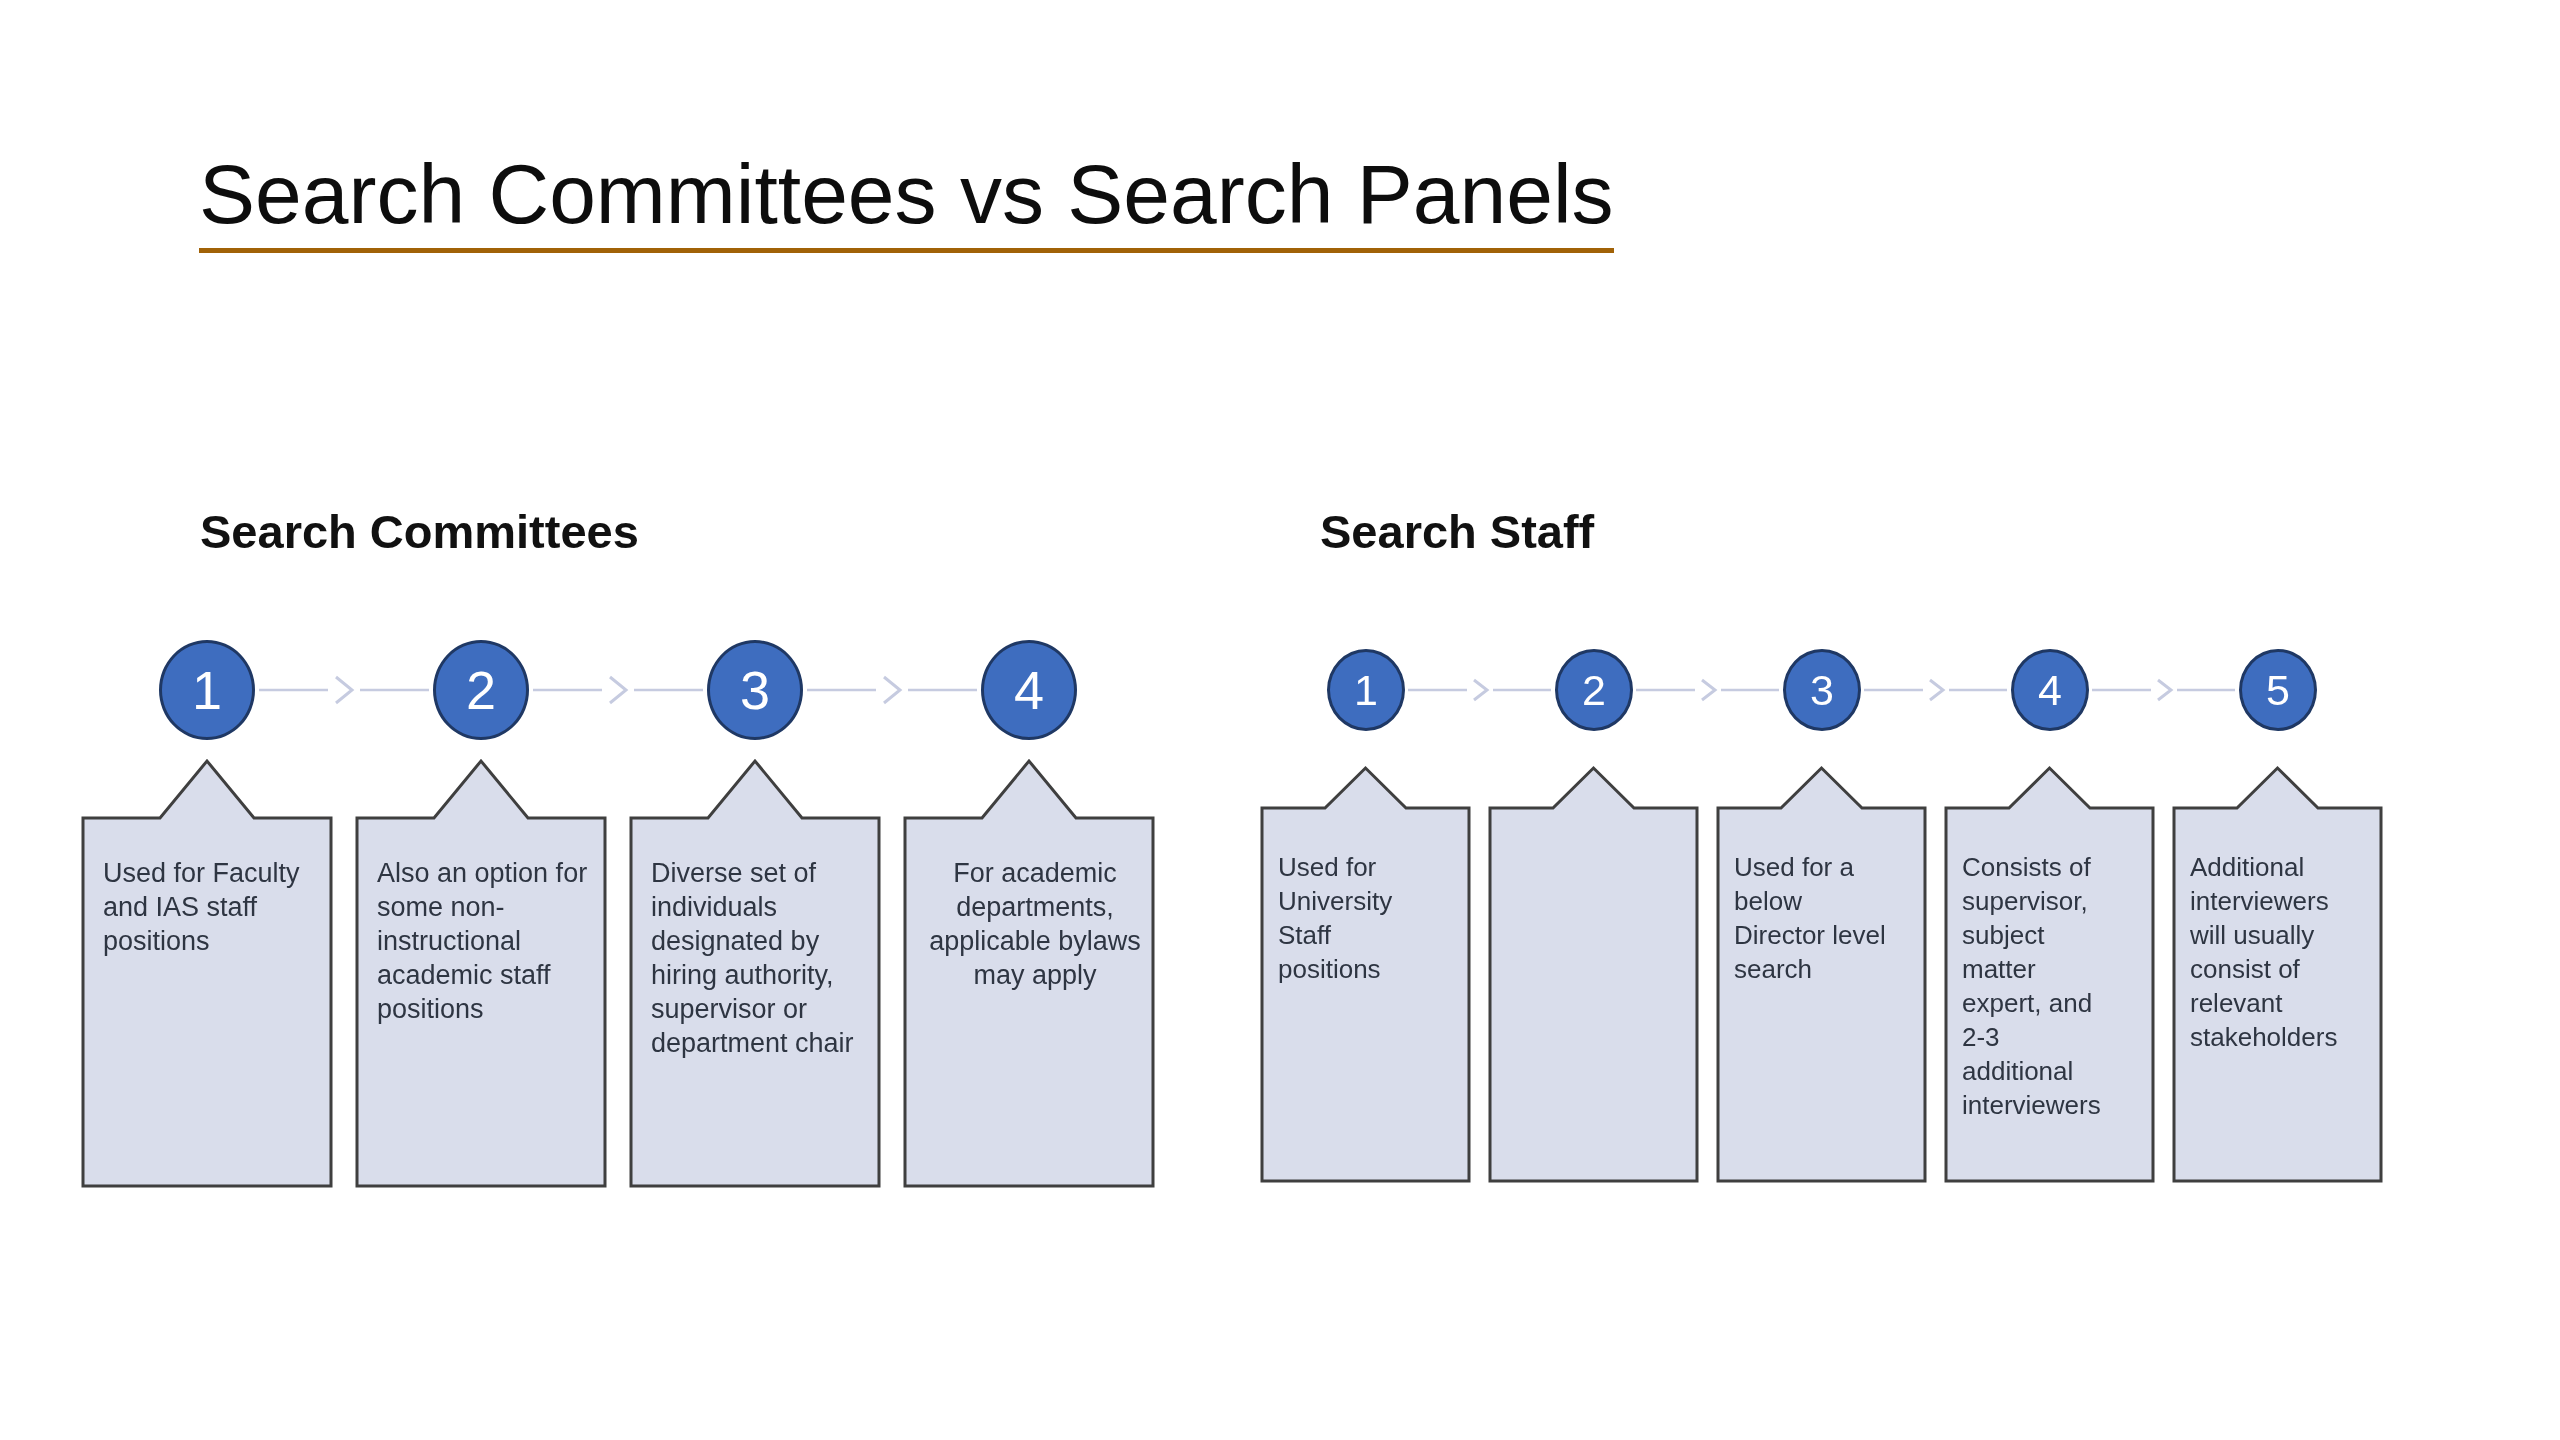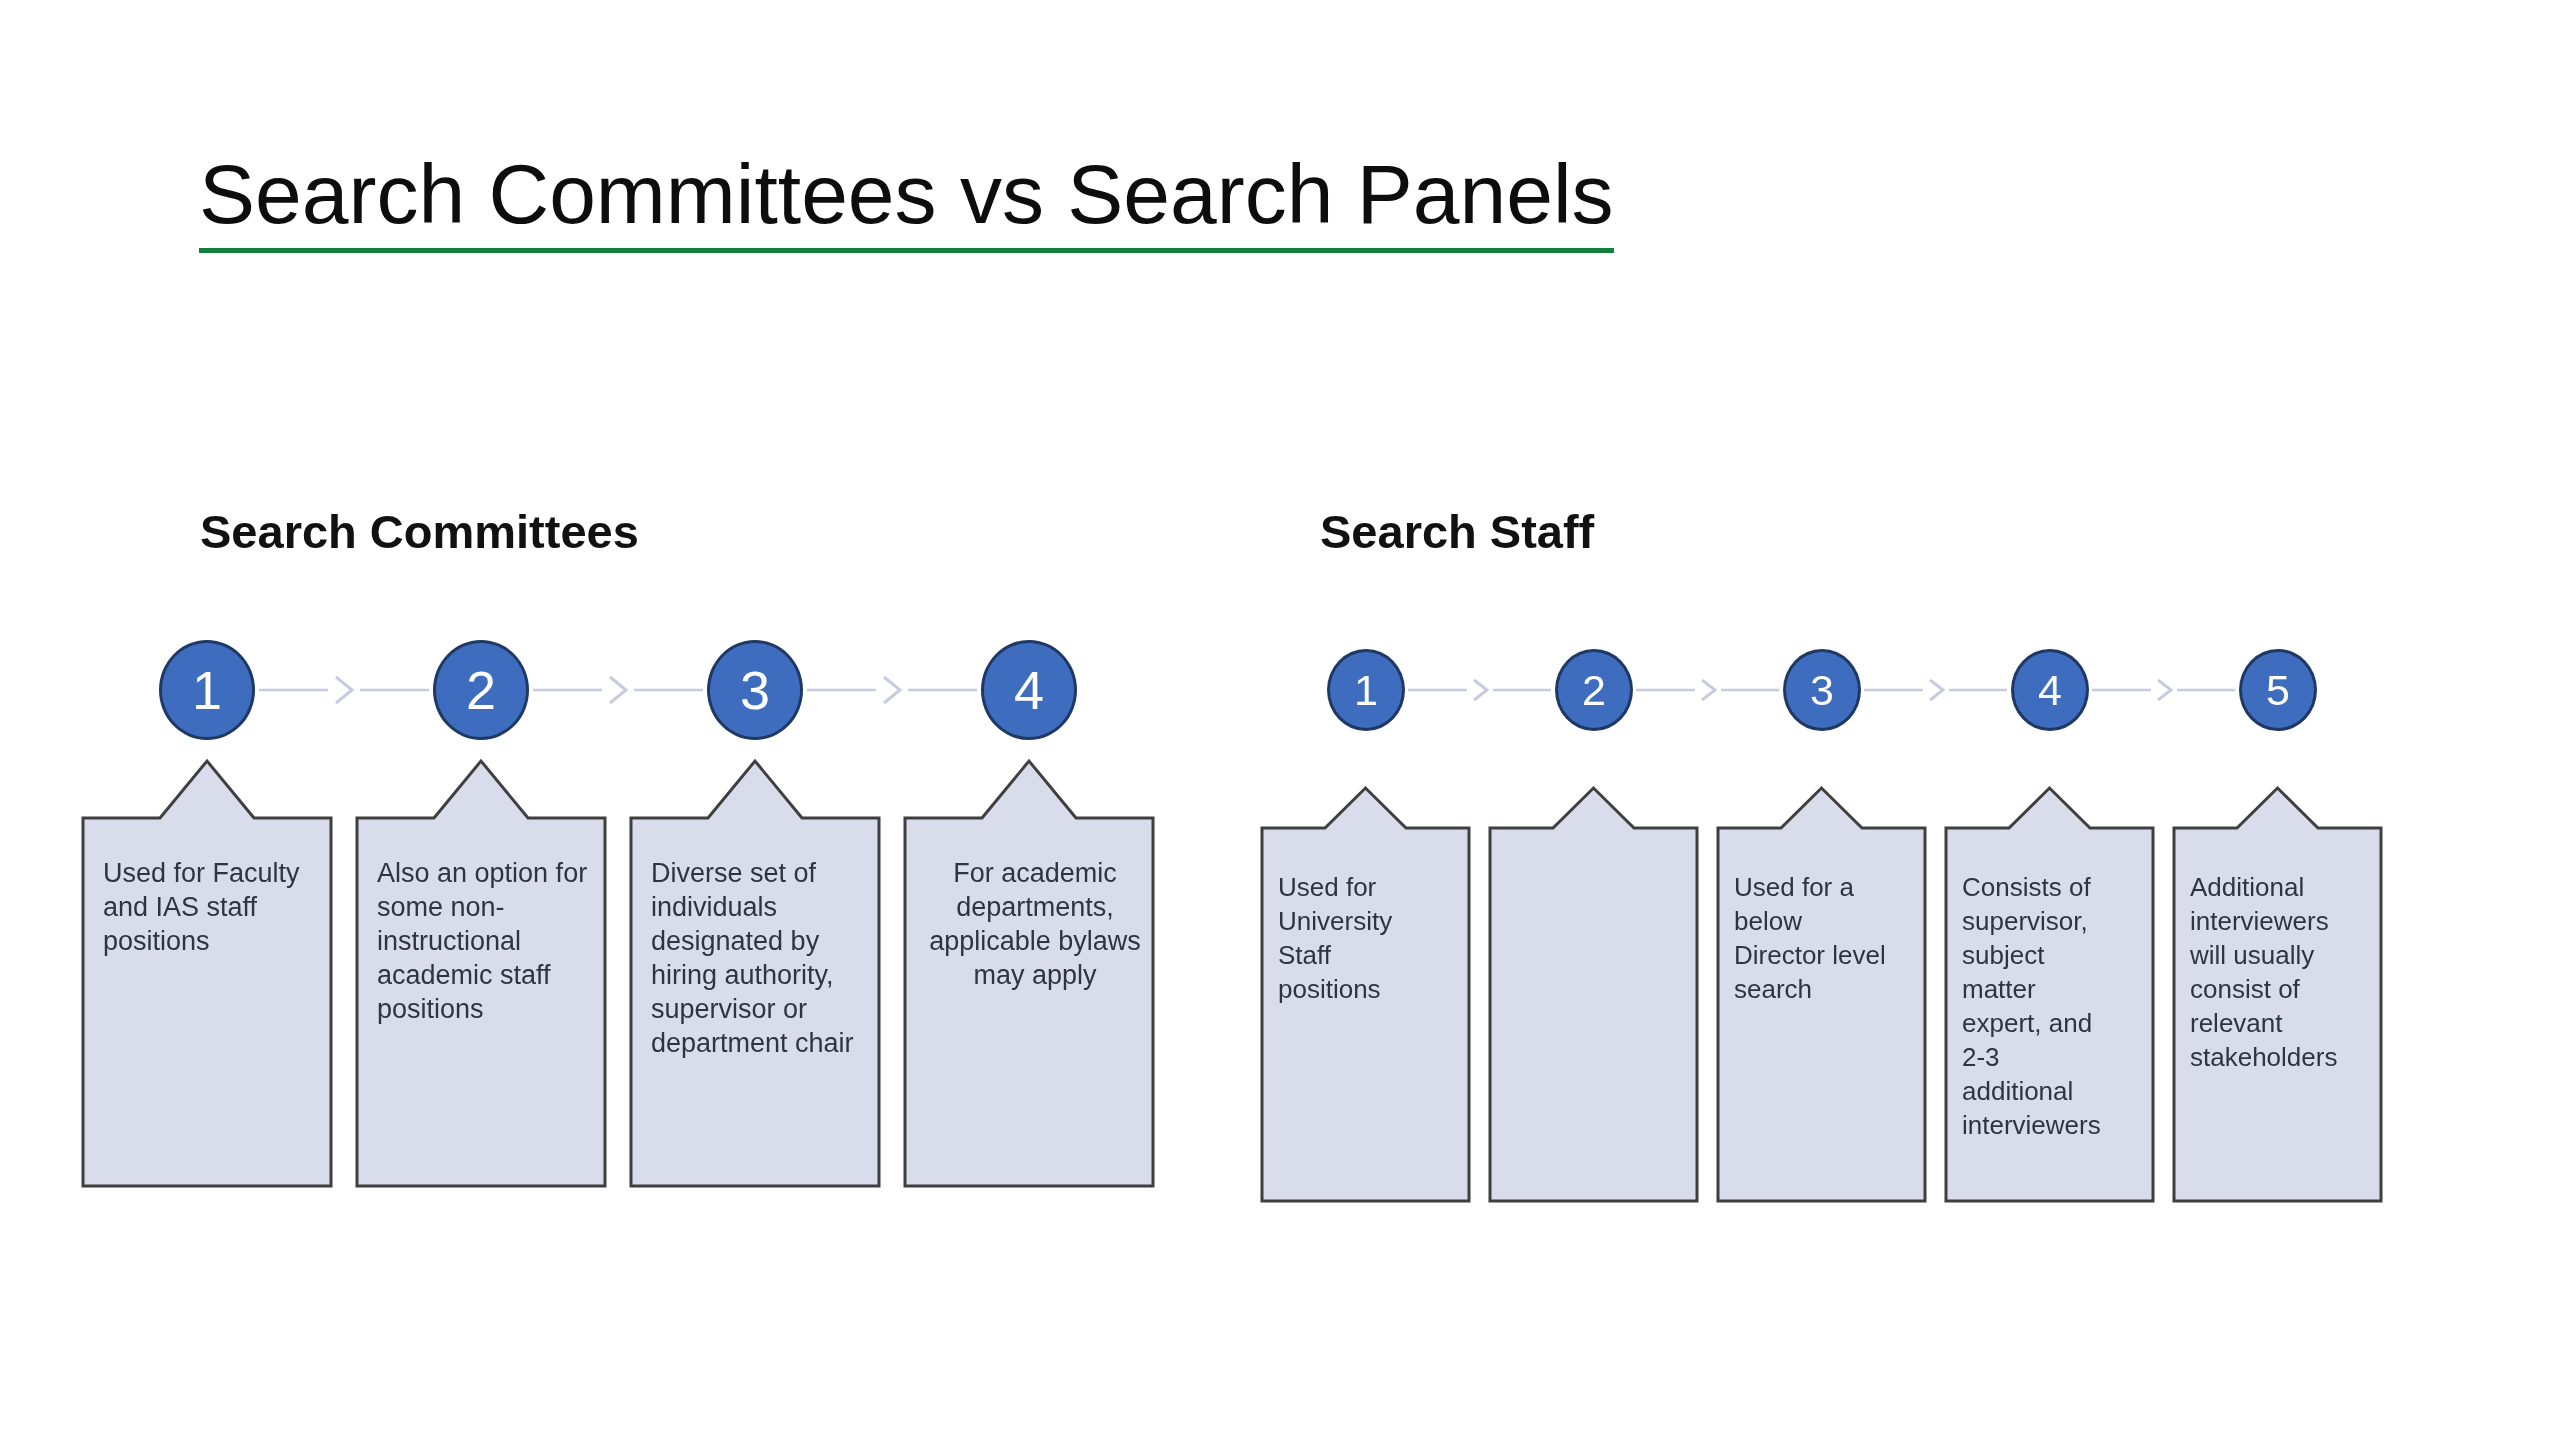--- a/index.html
+++ b/index.html
@@ -16,21 +16,21 @@
   }
   html,body{margin:0;padding:0;background:var(--background);}
   .slide{
     position:relative;width:2560px;height:1440px;overflow:hidden;
     background:var(--background);
     font-family:"Liberation Sans","DejaVu Sans",sans-serif;
   }
   .slide-title{
     position:absolute;left:199px;top:148px;
     font-size:84px;font-weight:400;color:var(--title_text);
-    border-bottom:5px solid #15803d;padding-bottom:8px;
+    border-bottom:5px solid #a16207;padding-bottom:8px;
     letter-spacing:0px;white-space:nowrap;line-height:1.1;
   }
   .section-heading{
     position:absolute;top:506px;
     font-size:47px;font-weight:700;color:var(--heading_text);
     white-space:nowrap;line-height:1.1;
   }
   .heading-sc{left:152px;margin-left:48px;}
   .heading-sp{left:1320px;}
 
@@ -49,21 +49,21 @@
 
   .connector-layer{
     position:absolute;left:0;top:0;width:2560px;height:1440px;
     pointer-events:none;
   }
   .connector-layer line{stroke:var(--connector);stroke-width:2.5;}
   .connector-layer polyline{stroke:var(--connector);stroke-width:3;fill:none;stroke-linejoin:miter;}
 
   .callout{position:absolute;}
   .sc-box{width:248px;height:425px;top:761px;}
-  .sp-box{width:180px;height:413px;top:788px;}
+  .sp-box{width:180px;height:413px;top:768px;}
   .sc-b0{left:83px;} .sc-b1{left:357px;} .sc-b2{left:631px;} .sc-b3{left:905px;text-align:center;}
   .sp-b0{left:1262px;} .sp-b1{left:1490px;} .sp-b2{left:1718px;} .sp-b3{left:1946px;} .sp-b4{left:2174px;}
   .callout svg{position:absolute;left:0;top:0;overflow:visible;}
   .callout svg polygon{fill:var(--box_fill);stroke:var(--box_border);stroke-width:3;stroke-linejoin:miter;}
   .callout-text{
     position:absolute;color:var(--box_text);
   }
   .sc-box .callout-text{left:20px;right:8px;top:95px;font-size:27px;line-height:34px;}
   .sp-box .callout-text{left:16px;right:9px;top:82px;font-size:26px;line-height:34px;}
 </style>

